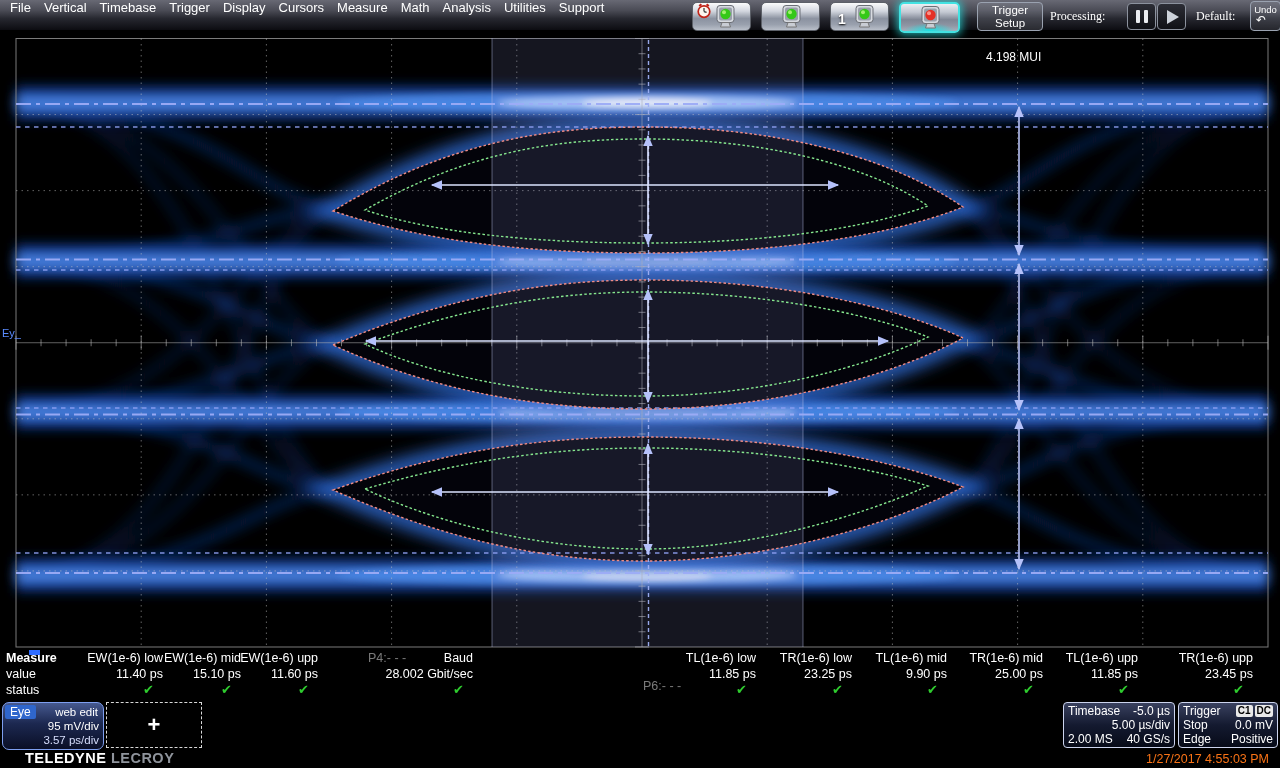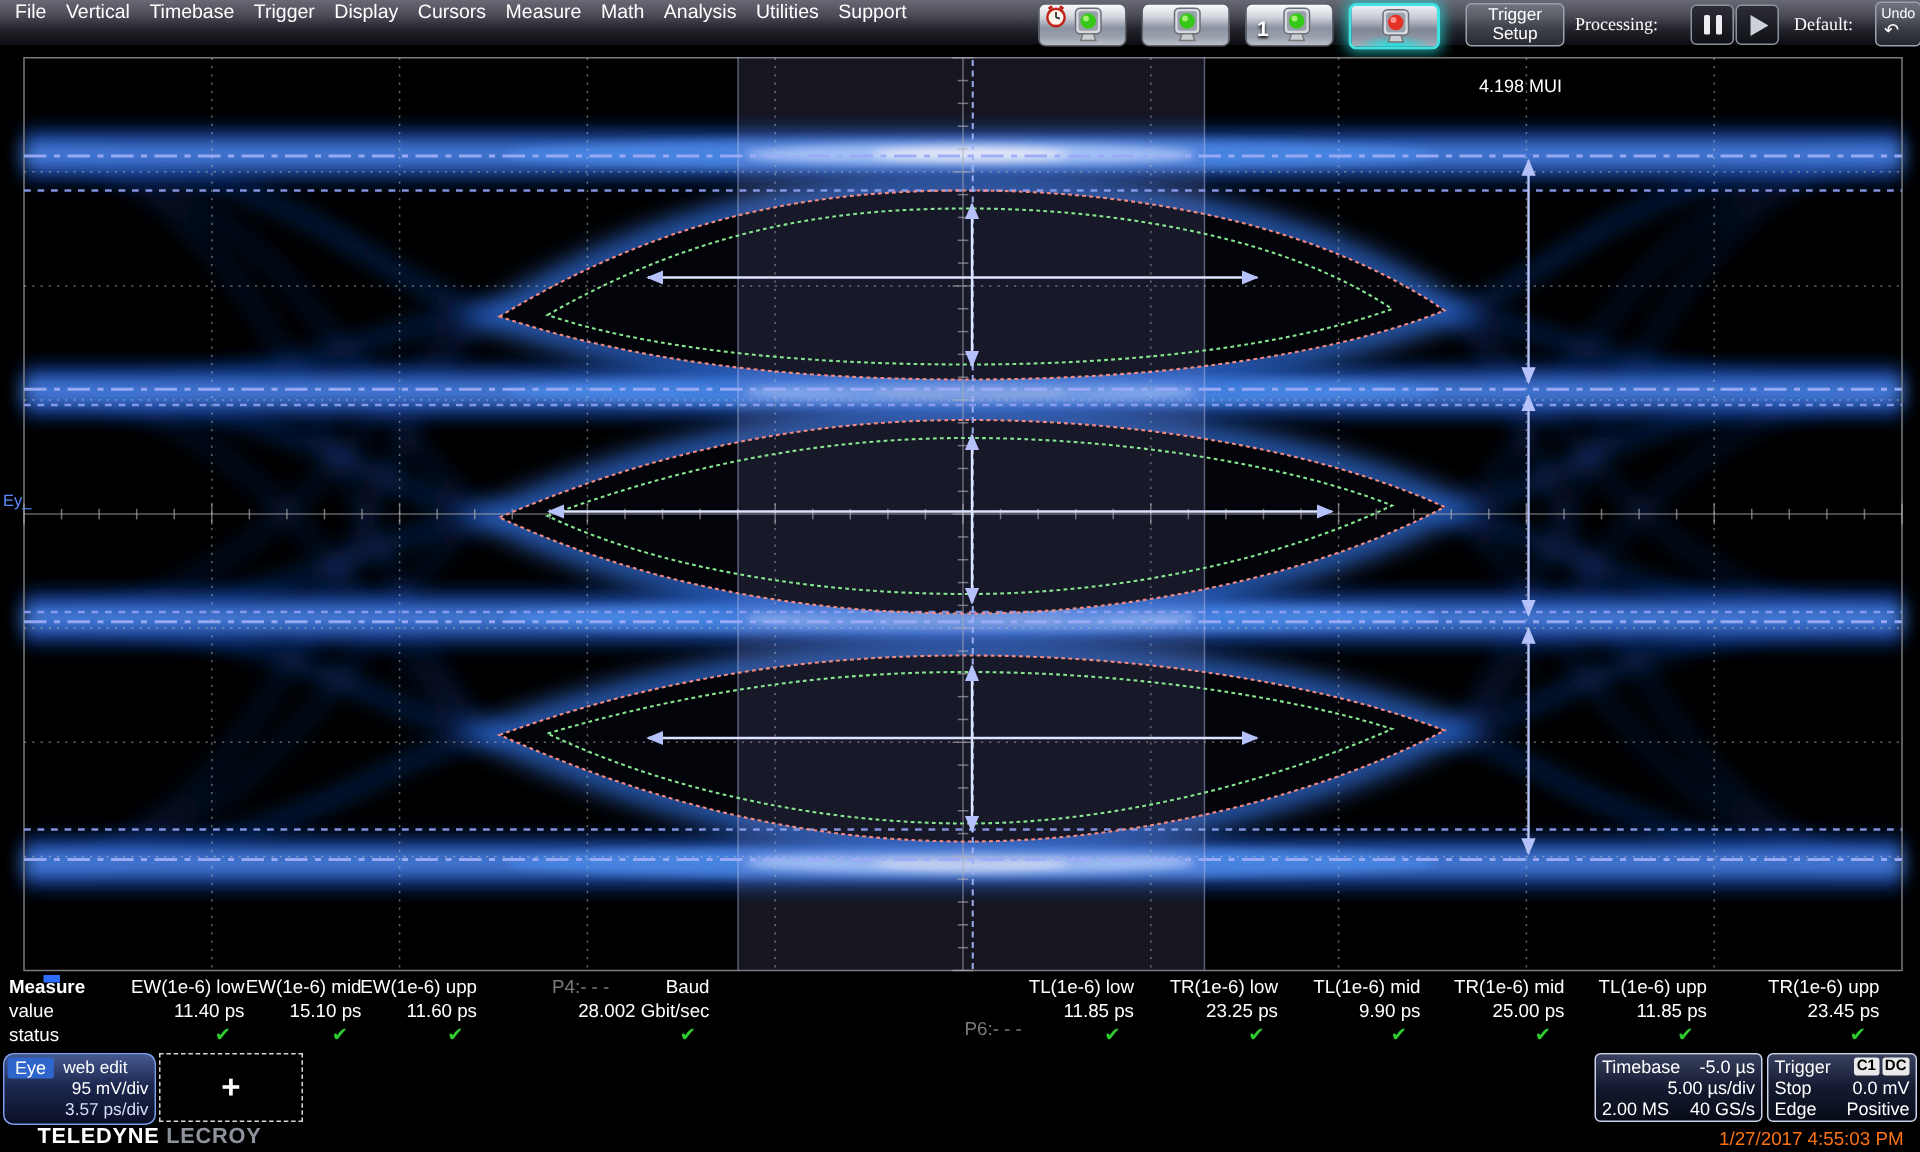--- a/index.html
+++ b/index.html
@@ -44,21 +44,21 @@
   .mcol{position:absolute;top:0;text-align:right;white-space:nowrap;}
   .mcol div{height:16px;line-height:16px;}
   .mcol .mh.dim{color:#7a7a7a;text-align:left;}
   .mcol .ms{color:#2ecc2e;font-weight:bold;padding-right:9px;font-size:13px;}
   .tmark{position:absolute;left:29px;top:0px;width:11px;height:5px;background:#2e6cff;}
   
   .tracebox{position:absolute;left:2px;top:702px;width:100px;height:46px;border:1px solid #7e9ff0;border-radius:7px;
     background:linear-gradient(180deg,#46598f 0%,#1c2850 45%,#0a0f26 100%);color:#fff;font-size:11.5px;overflow:hidden;}
   .tracebox .r1{display:flex;align-items:center;height:15px;margin-top:1px;}
   .chip{background:#2f66cc;color:#fff;font-size:12px;line-height:14px;padding:0 5px;border-radius:2px;margin-left:2px;}
-  .webedit{margin-left:auto;padding-right:18px;}
+  .webedit{margin-left:auto;padding-right:5px;}
   .tracebox .r2,.tracebox .r3{text-align:right;padding-right:4px;height:14px;line-height:14px;}
   .tracebox .r3{color:#d6defc;}
   .addbox{position:absolute;left:106px;top:702px;width:96px;height:46px;border:1px dashed #d8d8d8;background:#000;
     color:#fff;display:flex;align-items:center;justify-content:center;font-size:22px;font-weight:bold;box-sizing:border-box;}
   .infobox{position:absolute;top:702px;height:46px;border:1px solid #ccd4ee;border-radius:4px;box-sizing:border-box;
     background:linear-gradient(180deg,#39415f 0%,#141a30 50%,#070b18 100%);color:#fff;font-size:12px;padding:1px 4px;}
   .infobox .row{display:flex;justify-content:space-between;height:14px;line-height:14px;}
   .badges{display:flex;gap:2px;align-items:center;}
   .badge{background:#e9e9e9;color:#000;font-size:10px;font-weight:bold;line-height:12px;padding:0 2px;border-radius:2px;}
   

